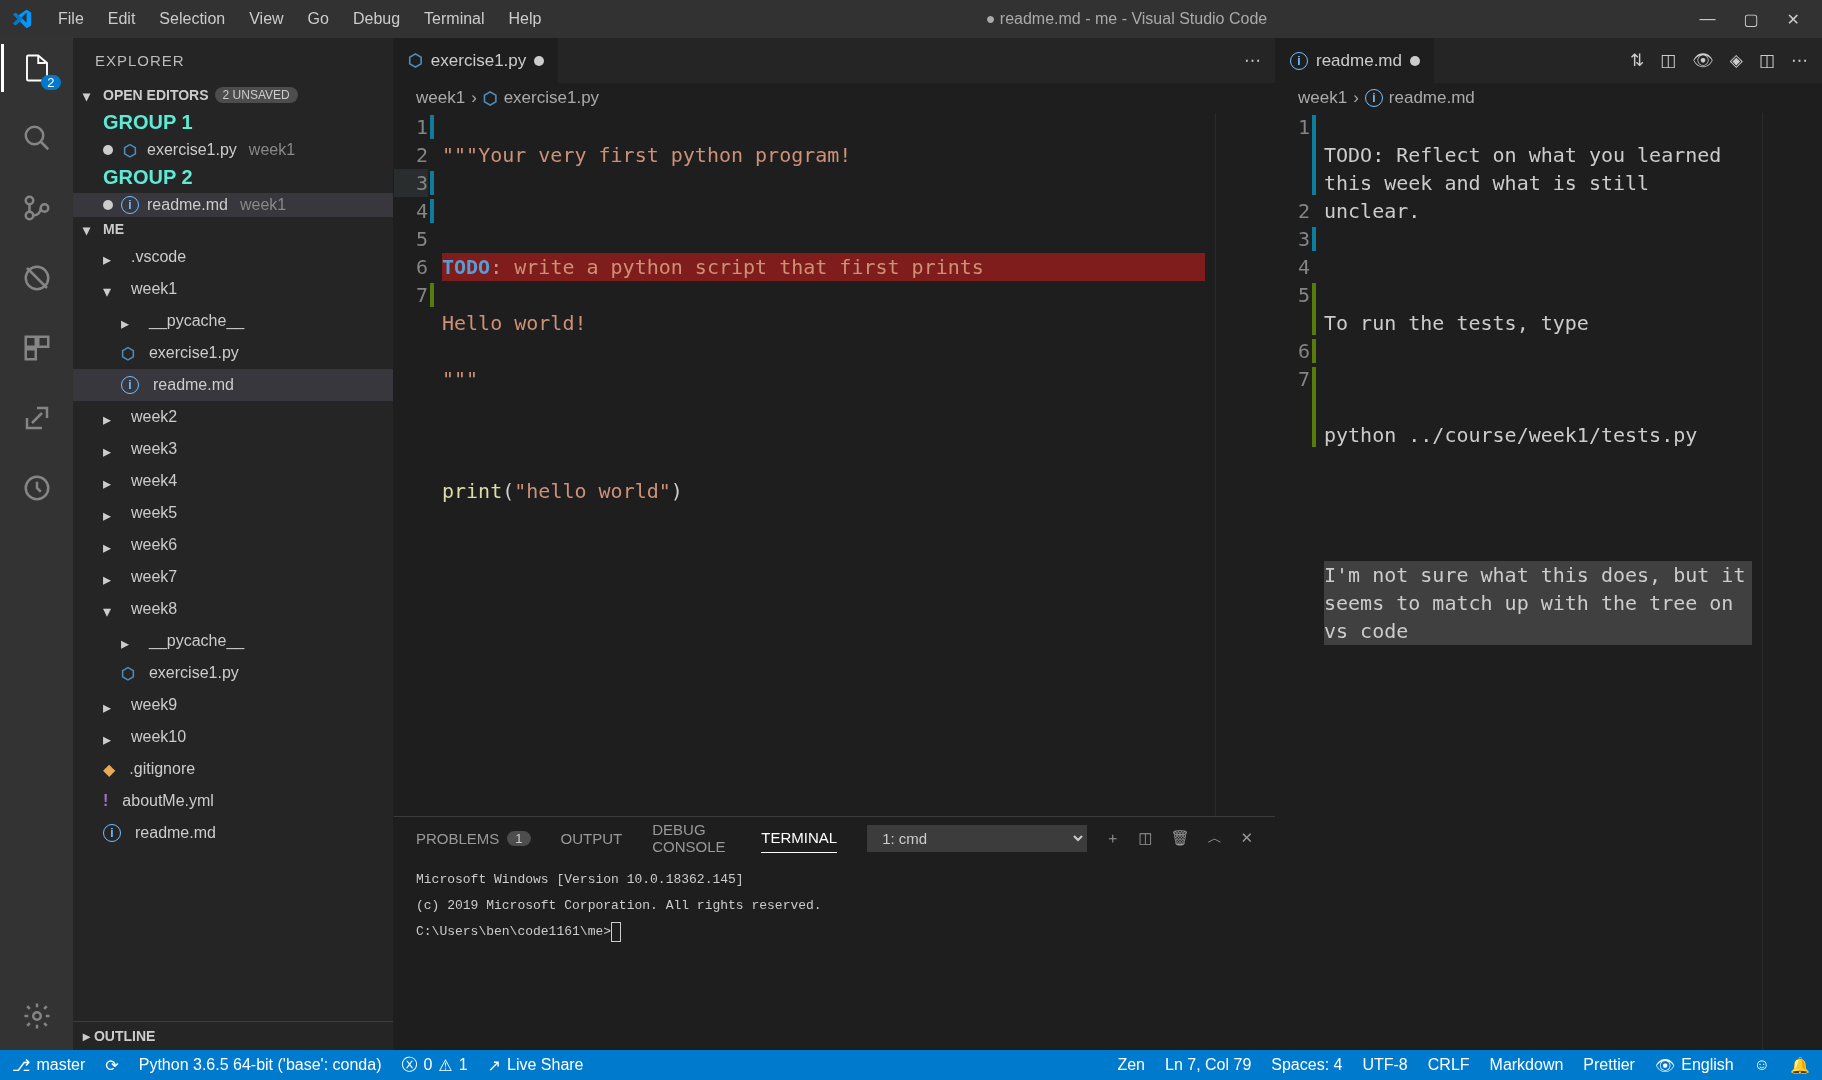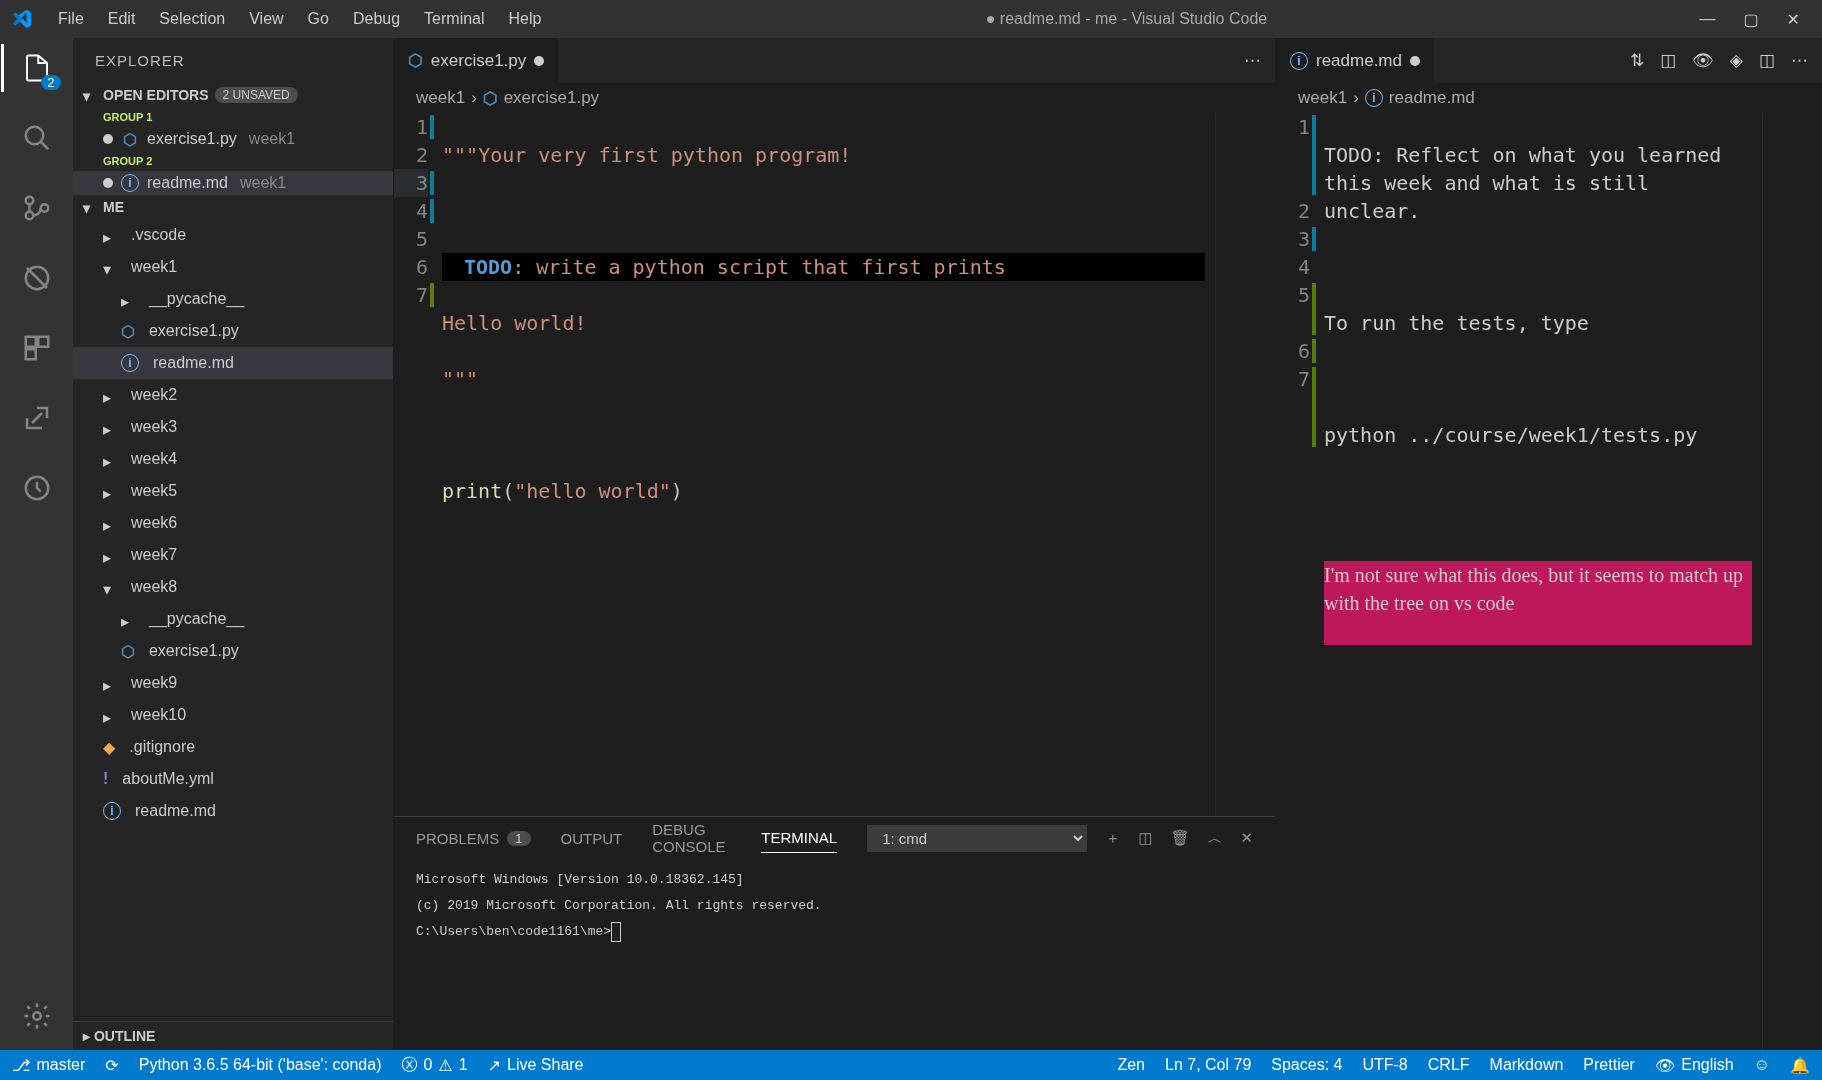--- a/index.html
+++ b/index.html
@@ -27,21 +27,21 @@
 .activitybar .ab-item.active::before { content:''; position:absolute; left:-16px; top:-4px; bottom:-4px; width:3px; background:#fff;}
 .activitybar .badge { position:absolute; bottom:-2px; right:-4px; background:#007acc; color:#fff; border-radius:10px; font-size:13px; padding:0 6px;}
 .activitybar .bottom { margin-top: auto; margin-bottom: 14px; }
 .sidebar {
   width: 320px; background: #252526; display: flex; flex-direction: column;
   color: #ccc; font-size: 16px;
 }
 .sidebar-title { padding: 14px 22px; color: #bbb; font-size: 15px; letter-spacing: 1px; }
 .section-hdr { padding: 4px 10px; font-size: 14px; font-weight: 700; color:#ccc; display:flex; align-items:center; gap:6px;}
 .section-hdr .badge2 { background:#4d4d4d; color:#ccc; border-radius:10px; font-size:12px; padding:1px 8px; font-weight:400;}
-.group-label { padding: 4px 18px 4px 30px; font-size:11px; font-weight:700; color:#bef264;}
+.group-label { padding: 4px 18px 4px 30px; font-size:20px; font-weight:700; color:#5eead4;}
 .file-row { padding: 3px 18px 3px 30px; display:flex; align-items:center; gap:8px; position:relative;}
 .file-row .dirty { width:10px;height:10px;border-radius:50%;background:#ccc; }
 .file-row .icon { width:18px;height:18px;display:flex;align-items:center;justify-content:center;}
 .file-row .dim { color:#888; margin-left:4px;}
 .tree-row { padding: 2px 10px 2px 22px; display:flex; align-items:center; gap:14px; height:32px;}
 .tree-row.selected { background:#37373d; }
 .tree-row.in1{padding-left:30px;} .tree-row.in2{padding-left:48px;}
 .chev { width:14px; height:14px; }
 .chev.right::before{content:'▸';color:#ccc;} .chev.down::before{content:'▾';color:#ccc;}
 .outline-hdr { padding:6px 10px; font-size:14px; font-weight:700; border-top:1px solid #3c3c3c;}
@@ -304,21 +304,21 @@
               <div class="gl">2</div>
               <div class="gl mod hl">3</div>
               <div class="gl mod">4</div>
               <div class="gl">5</div>
               <div class="gl">6</div>
               <div class="gl add">7</div>
             </div>
             <div class="code-lines">
 <div class="ln"><span class="str">"""</span><span class="str">Your very first python program!</span></div>
 <div class="ln"></div>
-<div class="ln" style="background:#000000;padding-left:22px;"><span class="todo">TODO</span><span class="str">: write a python script that first prints</span></div>
+<div class="ln" style="background:#7f1d1d;"><span class="todo">TODO</span><span class="str">: write a python script that first prints</span></div>
 <div class="ln"><span class="str">Hello world!</span></div>
 <div class="ln"><span class="str">"""</span></div>
 <div class="ln"></div>
 <div class="ln"><span class="fn">print</span><span>(</span><span class="str">"hello world"</span><span>)</span></div>
             </div>
             <div class="minimap"></div>
           </div>
         </div>
       </div>
 
@@ -380,21 +380,21 @@
               <div class="gl add">6</div>
               <div class="gl add" style="height:84px;">7</div>
             </div>
             <div class="code-lines" style="white-space:pre-wrap;">
 <div class="ln" style="height:auto;min-height:84px;">TODO: Reflect on what you learned this week and what is still unclear.</div>
 <div class="ln"></div>
 <div class="ln">To run the tests, type</div>
 <div class="ln"></div>
 <div class="ln" style="height:auto;min-height:56px;">python ../course/week1/tests.py</div>
 <div class="ln"></div>
-<div class="ln" style="height:auto;min-height:84px;background:#be185d;font-family:Liberation Serif, serif;">I'm not sure what this does, but it seems to match up with the tree on vs code</div>
+<div class="ln" style="height:auto;min-height:84px;background:#404040;">I'm not sure what this does, but it seems to match up with the tree on vs code</div>
             </div>
             <div class="minimap"></div>
           </div>
         </div>
       </div>
     </div>
   </div>
 </div>
 
 <div class="statusbar">

